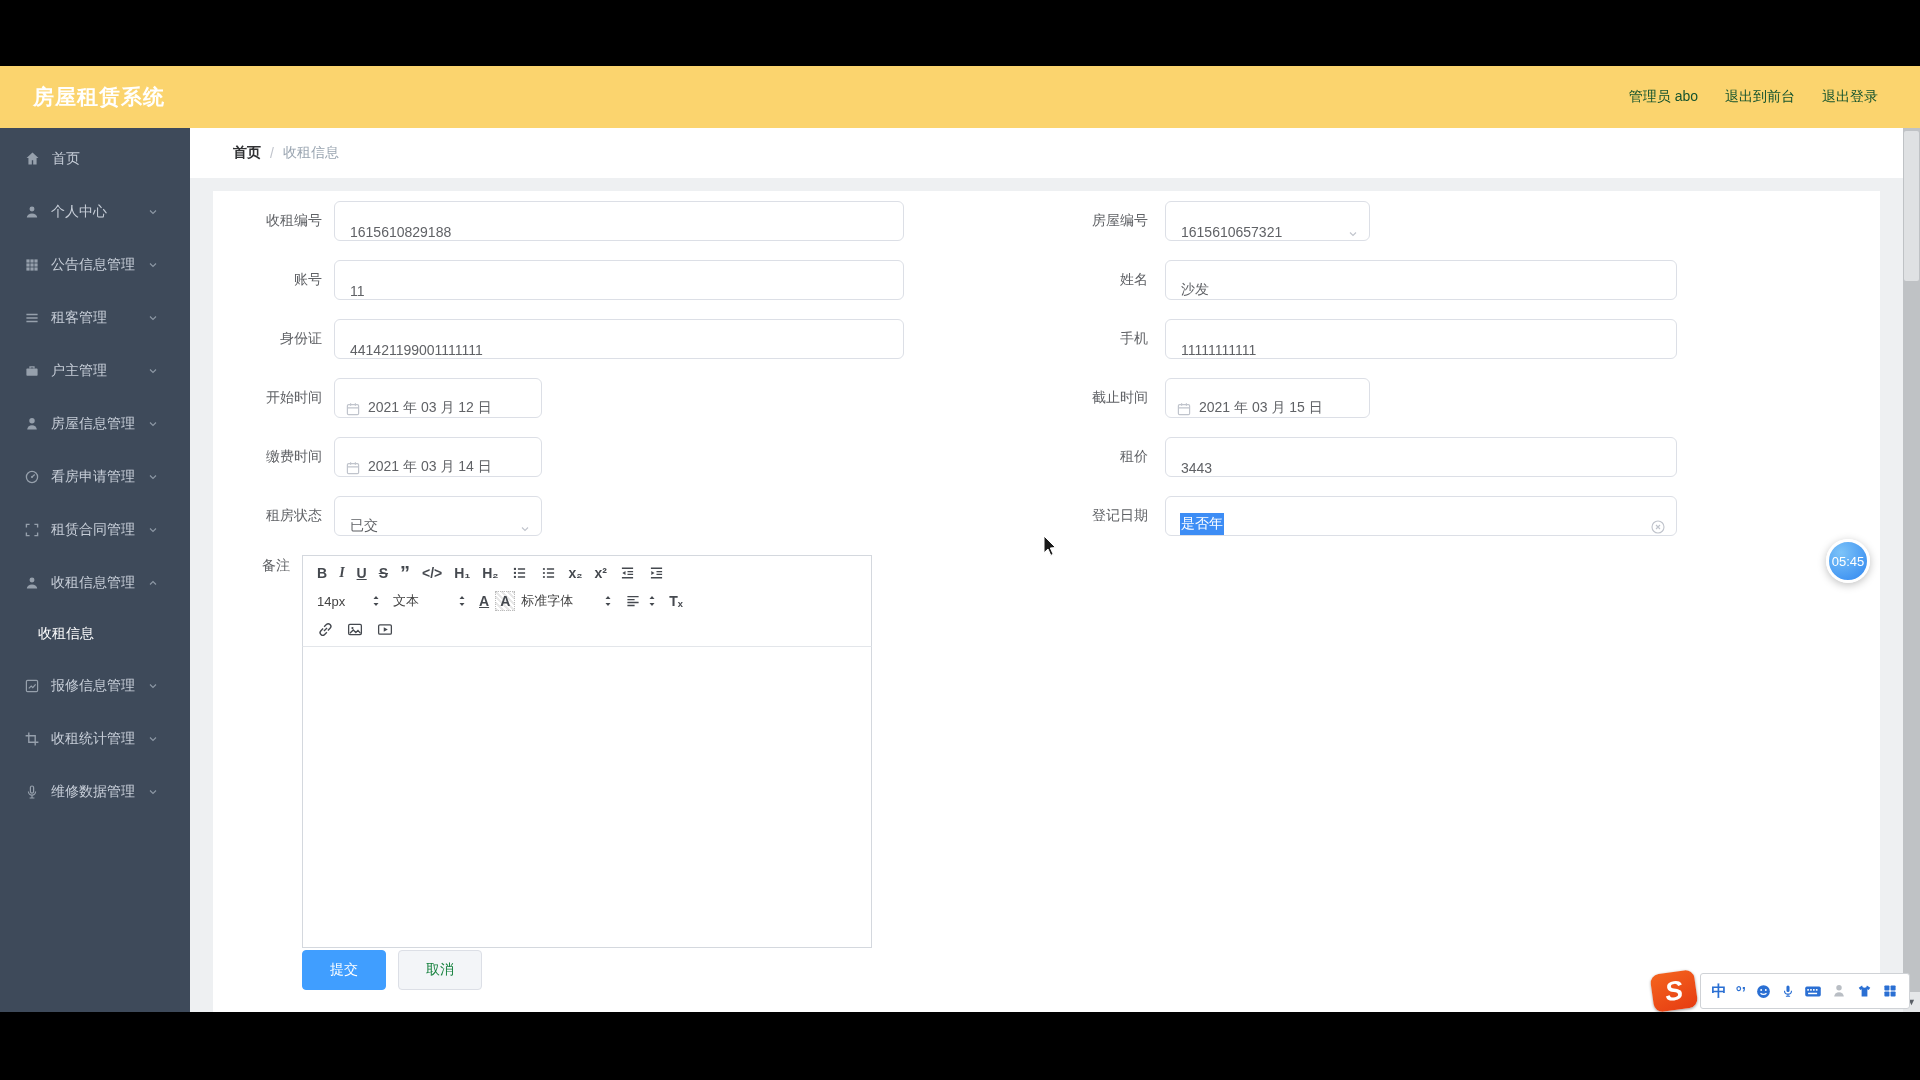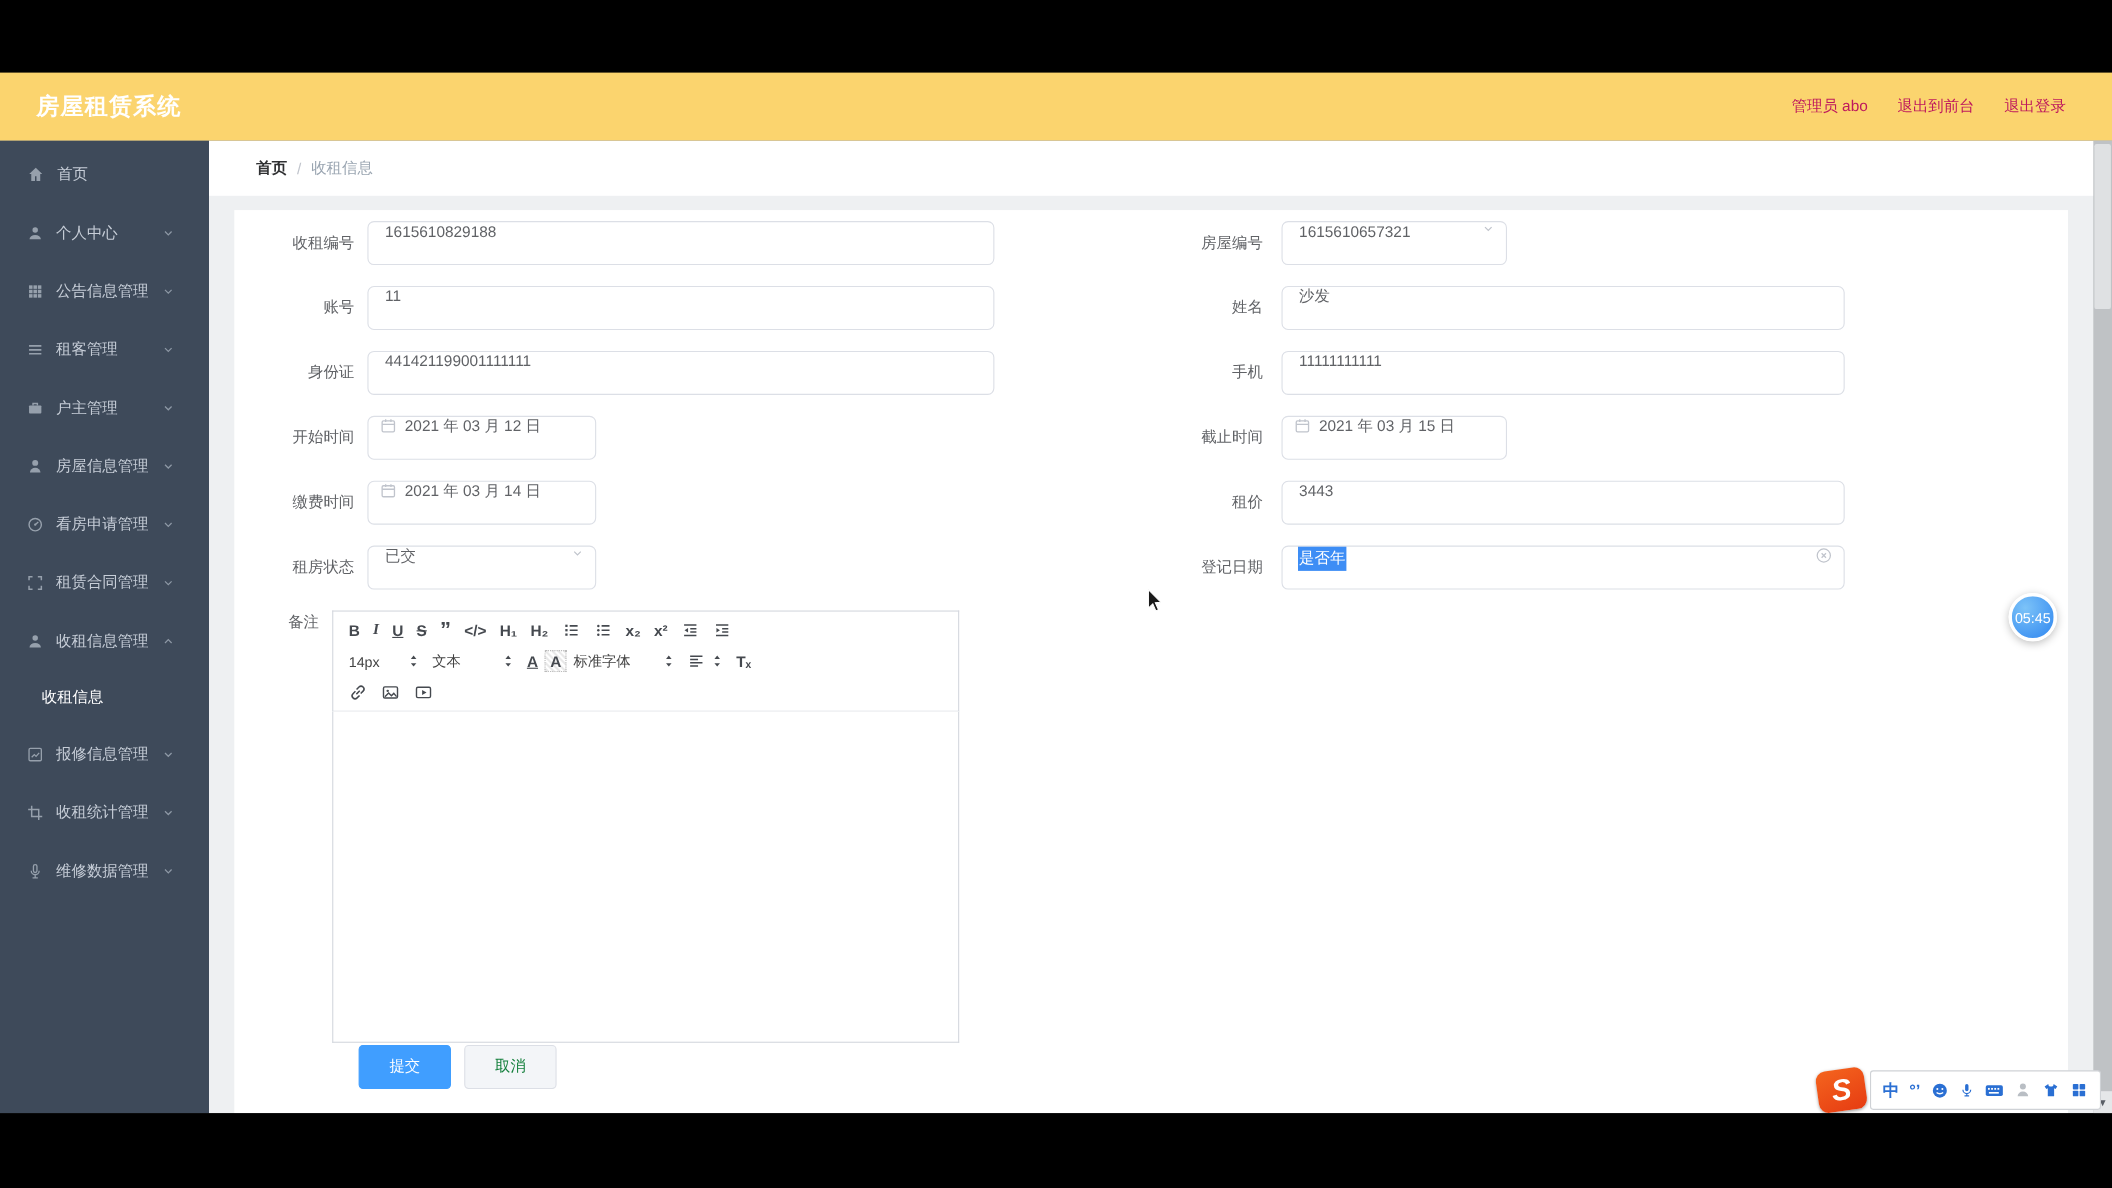--- a/index.html
+++ b/index.html
@@ -6,21 +6,21 @@
   #stage{position:relative;width:1920px;height:1080px;background:#000;overflow:hidden;
          font-family:"Liberation Sans","DejaVu Sans",sans-serif;}
   .icon{display:inline-flex;align-items:center;justify-content:center;line-height:0;}
   .icon svg{display:block;}
 
   
   #header{position:absolute;left:0;top:66px;width:1920px;height:62px;background:var(--header-bg);
           display:flex;align-items:center;}
   #app-title{color:#fff;font-size:21px;font-weight:bold;letter-spacing:1px;padding-left:33px;}
   #header-links{margin-left:auto;display:flex;gap:27px;padding-right:42px;}
-  #header-links span{color:#be185d;font-size:14px;cursor:pointer;}
+  #header-links span{color:#14532d;font-size:14px;cursor:pointer;}
 
   
   #app{position:absolute;left:0;top:128px;width:1920px;height:884px;display:flex;background:#eef0f2;}
   #sidebar{width:190px;height:100%;background:var(--sidebar-bg);flex:none;padding-top:4px;box-sizing:border-box;}
   .side-item{height:53px;display:flex;align-items:center;padding:0 20px 0 24px;color:#c7ced8;font-size:14px;cursor:pointer;}
   .side-item .icon{color:#96a0ac;margin-right:11px;}
   .side-item .chev{margin-left:auto;color:#8d98a5;}
   .side-sub{height:50px;display:flex;align-items:center;padding-left:38px;color:#fff;font-size:14px;cursor:pointer;}
 
   #main{flex:1;position:relative;background:#eef0f2;overflow:hidden;}
@@ -34,21 +34,21 @@
 
   
   .frow{position:relative;height:40px;margin-bottom:19px;}
   .fgroup{position:absolute;top:0;display:flex;align-items:center;padding-left:32px;}
   .fgroup.left{left:0;}
   .fgroup.right{left:807px;}
   .flabel{font-size:14px;color:#606266;text-align:right;flex:none;}
   .fgroup.left  .flabel{width:77px;margin-right:12px;}
   .fgroup.right .flabel{width:96px;margin-right:17px;}
   .ctl{position:relative;height:40px;border:1px solid #dcdfe6;border-radius:6px;background:#fff;
-       box-sizing:border-box;display:flex;align-items:flex-start;font-size:14px;color:#606266;}
+       box-sizing:border-box;display:flex;align-items:flex-end;font-size:14px;color:#606266;}
   .ctl .val{padding-left:15px;white-space:nowrap;}
   .ctl.w-wide-l{width:570px;} .ctl.w-narrow-l{width:208px;}
   .ctl.w-wide-r{width:512px;} .ctl.w-narrow-r{width:205px;}
   .ctl .suffix{position:absolute;right:10px;color:#c0c4cc;}
   .ctl .prefix{margin-left:10px;margin-right:7px;color:#c0c4cc;}
   .ctl.has-prefix .val{padding-left:0;}
   .val.selected{background:var(--selection);color:#fff;padding:2px 1px;margin-left:14px;}
   .remark-row{position:relative;margin-top:19px;}
   .remark-label{position:absolute;left:0;top:2px;width:77px;text-align:right;font-size:14px;color:#606266;}
 
@@ -68,21 +68,21 @@
       {font-weight:normal;font-size:13px;color:#444;}
   .ql-btn[data-name="toolbar-size"]{width:64px;justify-content:space-between;}
   .ql-btn[data-name="toolbar-style"]{width:74px;justify-content:space-between;}
   .ql-btn[data-name="toolbar-font"]{width:92px;justify-content:space-between;}
   .q-color{ text-decoration:underline; }
   .q-bg{background:repeating-linear-gradient(45deg,#e8e8e8 0 2px,#fff 2px 4px);border:1px dotted #bbb;
         padding:0 4px;height:18px;align-self:center;}
   #ql-content{border:1px solid #d4d8de;border-top:none;height:300px;background:#fff;}
 
   
-  #form-buttons{margin-top:8px;margin-left:113px;display:flex;gap:12px;}
+  #form-buttons{margin-top:8px;margin-left:89px;display:flex;gap:12px;}
   .btn{height:40px;border-radius:4px;font-size:14px;display:flex;align-items:center;justify-content:center;
        cursor:pointer;box-sizing:border-box;}
   .btn-primary{width:84px;background:var(--primary);color:#fff;border:1px solid var(--primary);}
   .btn-plain{width:84px;background:#f3f5f8;color:#15803d;border:1px solid #dcdfe6;}
 
   
   #bar-top{position:absolute;left:0;top:0;width:1920px;height:66px;background:#000;}
   #bar-bottom{position:absolute;left:0;top:1012px;width:1920px;height:68px;background:#000;}
 
   #scrollbar{position:absolute;right:0;top:128px;width:17px;height:884px;background:#bfc2c5;}

